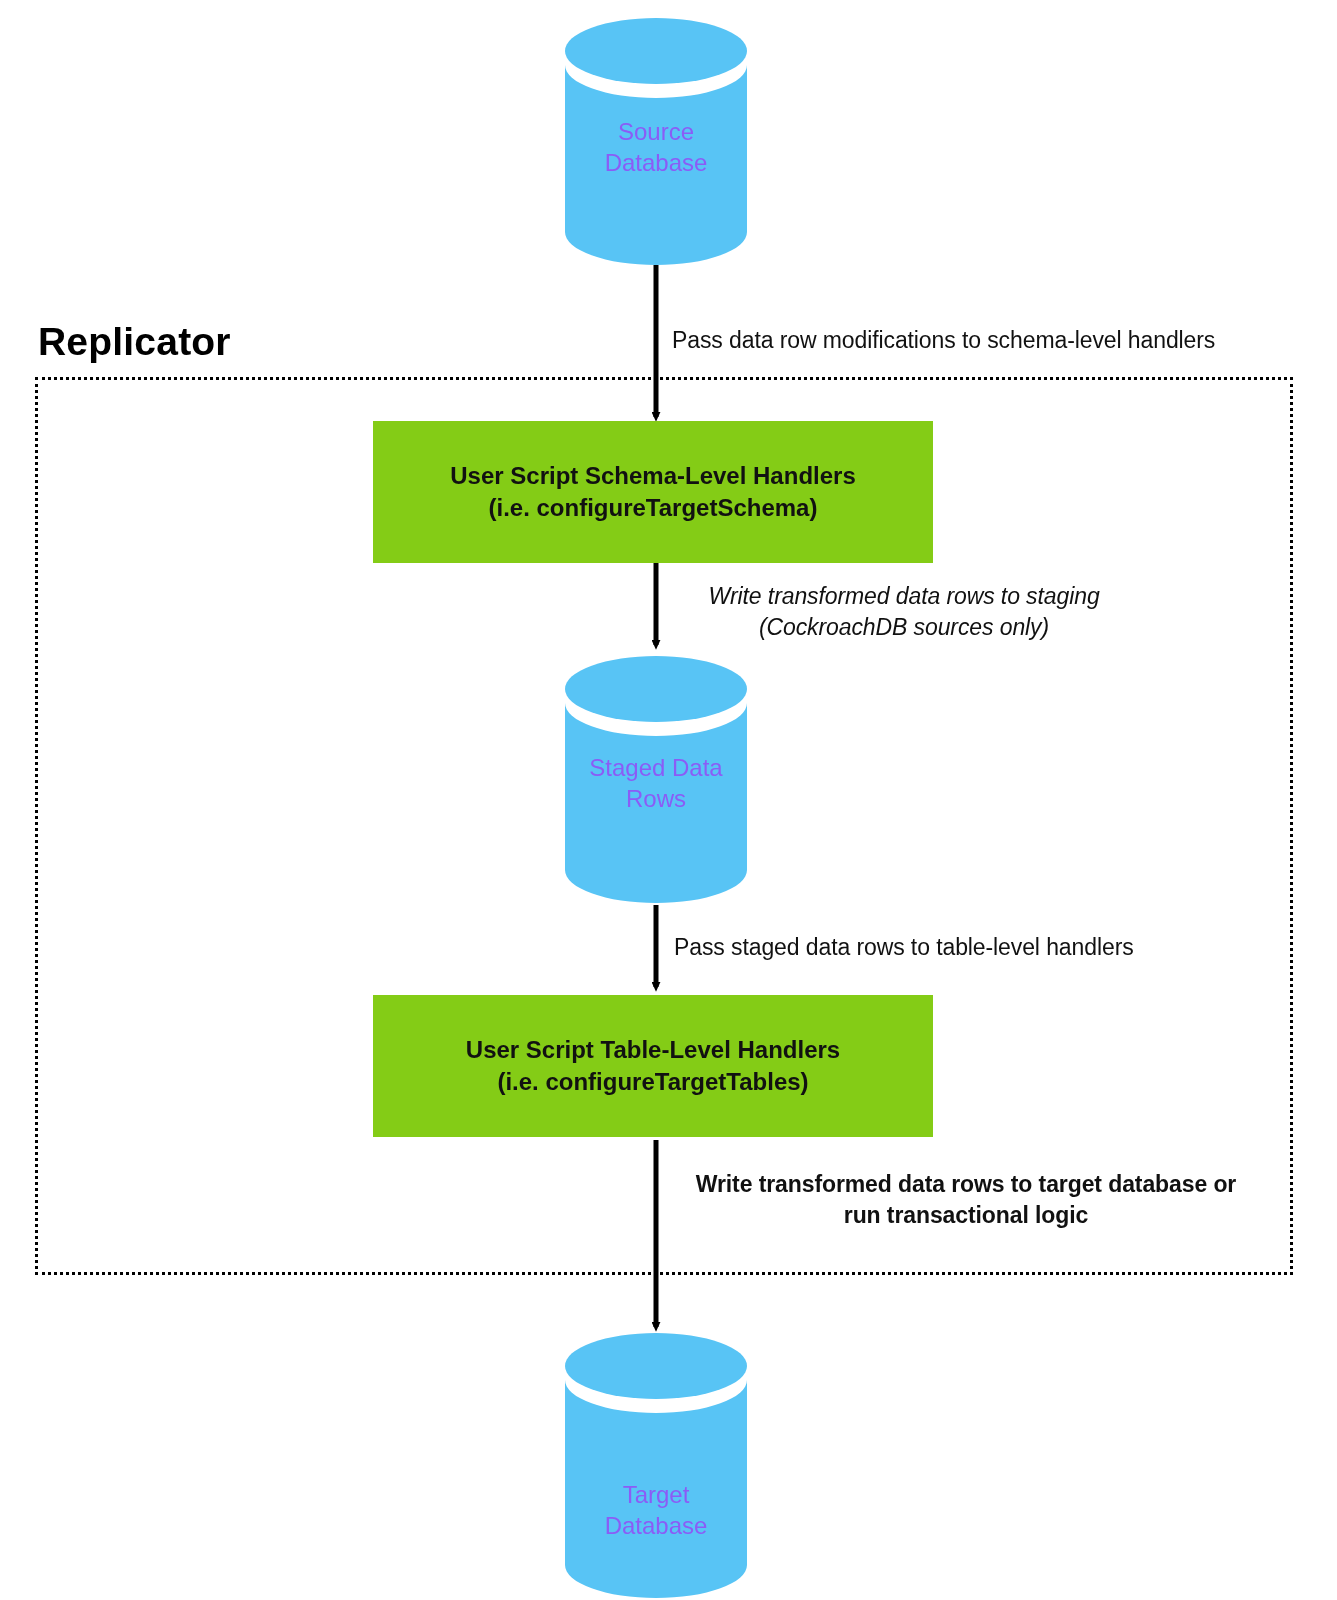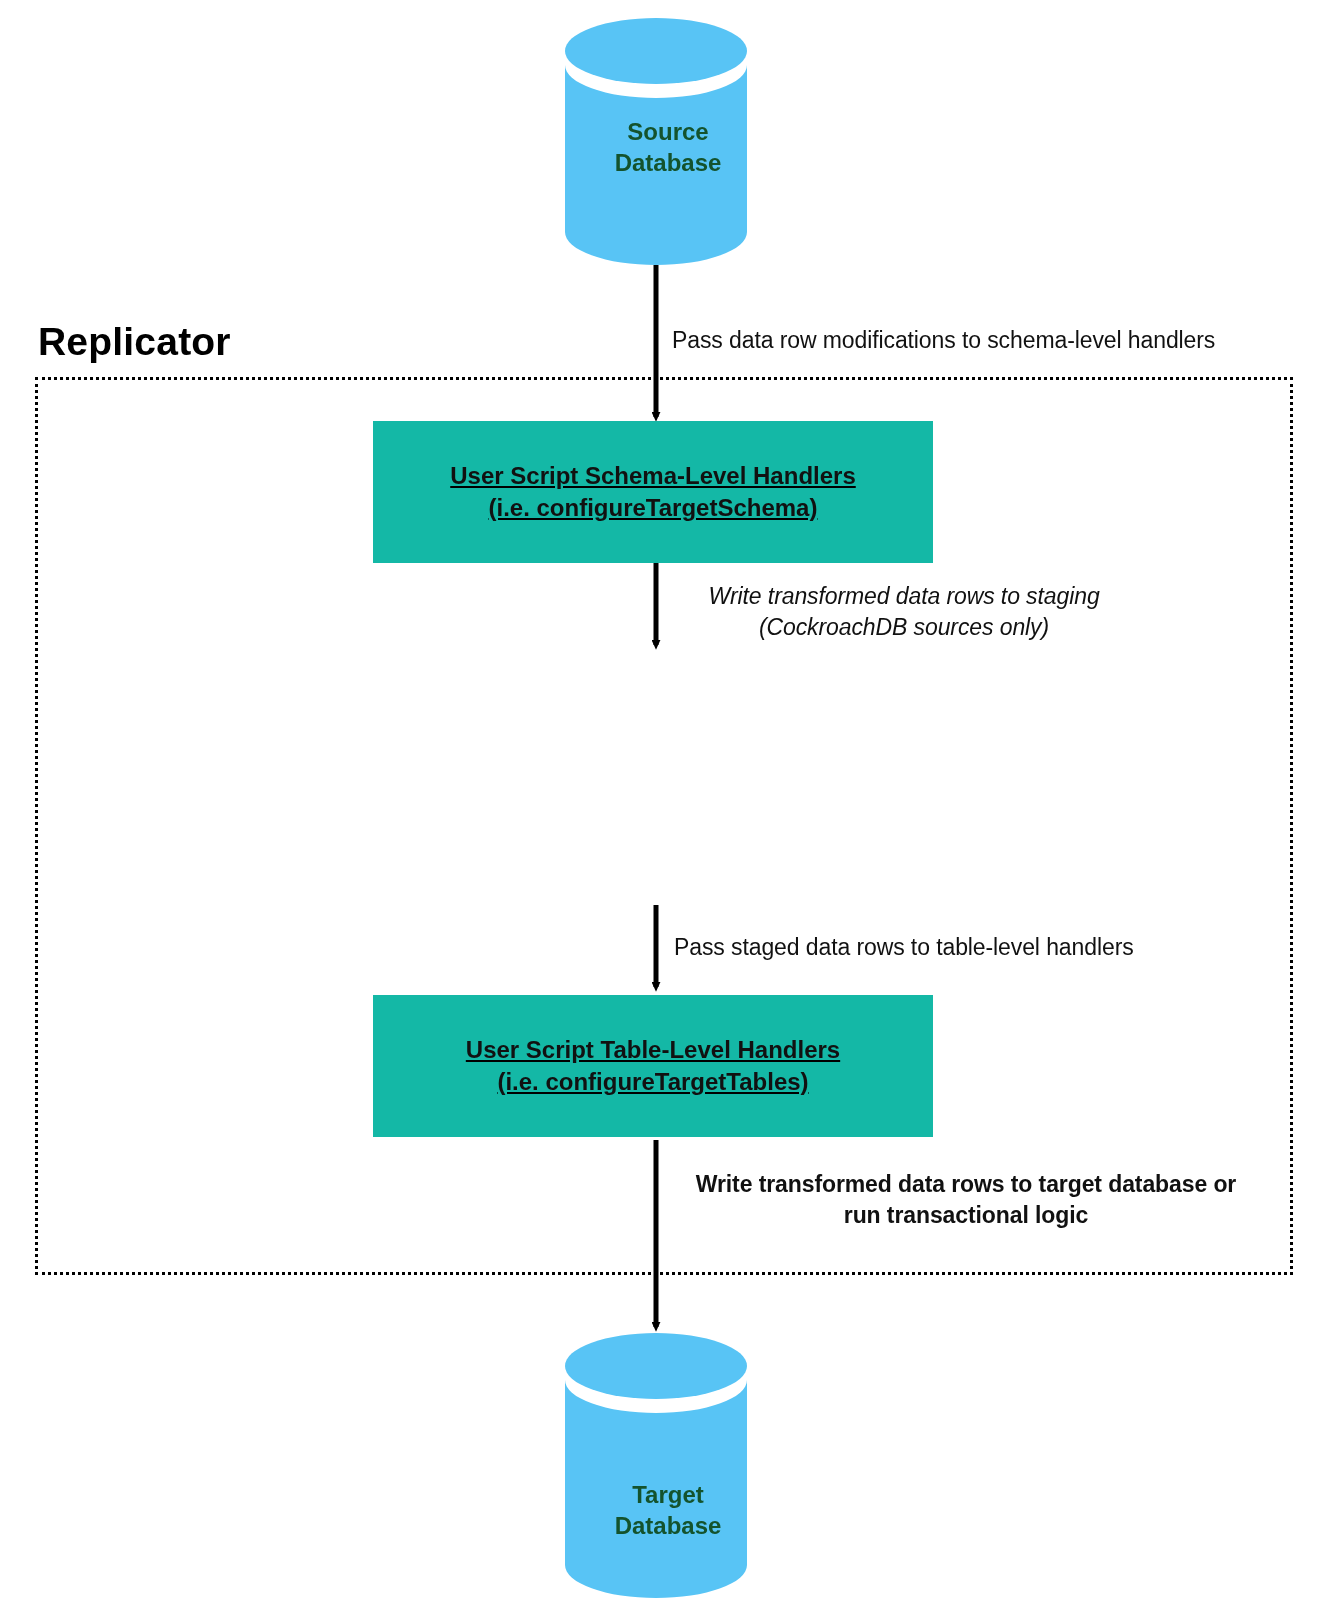--- a/index.html
+++ b/index.html
@@ -48,40 +48,39 @@
     white-space: nowrap;
   }
 
   
   .cylinder {
     position: absolute;
     width: 184px;
   }
   .cyl-label {
     position: absolute;
-    left: 12px;
+    left: 0;
     width: 100%;
     text-align: center;
     font-size: 24px;
-    font-weight: bold;
-    color: #14532d;
+    font-weight: normal;
+    color: #8b5cf6;
     line-height: 1.29;
     z-index: 3;
     pointer-events: none;
   }
 
   
   .proc-box {
     position: absolute;
-    background: #14b8a6;
+    background: #84cc16;
     display: flex;
     align-items: center;
     justify-content: center;
     text-align: center;
-    text-decoration: underline;
   }
   .proc-label {
     font-size: 24px;
     font-weight: bold;
     color: #111111;
     line-height: 1.32;
     white-space: pre-line;
   }
 
   
@@ -143,20 +142,27 @@
 
   <div class="edge-label leftal" style="left:672px; top:305px; width:640px;margin-top:20px;">Pass data row modifications to schema-level handlers</div>
 
   <div class="proc-box" style="left:373px; top:421px; width:560px; height:142px;">
     <div class="proc-label"><span>User Script Schema-Level Handlers</span><br><span>(i.e. configureTargetSchema)</span></div>
   </div>
 
   <div class="edge-label centered" style="left:676px; top:581px; width:456px;font-style:italic;">Write transformed data rows to staging
 (CockroachDB sources only)</div>
 
+  <div class="cylinder" style="left:564px; top:655px; height:250px;">
+    <svg width="184" height="250" viewBox="0 0 184 250">
+      <ellipse cx="92" cy="34" rx="91" ry="33" fill="#58c4f5"></ellipse>
+      <path d="M 1 48 L 1 215 A 91 33 0 0 0 183 215 L 183 48 A 91 33 0 0 1 1 48 z" fill="#58c4f5"></path>
+    </svg>
+    <div class="cyl-label" style="top:98px;"><span>Staged Data</span><br><span>Rows</span></div>
+  </div>
 
   <div class="edge-label leftal" style="left:674px; top:932px; width:620px;">Pass staged data rows to table-level handlers</div>
 
   <div class="proc-box" style="left:373px; top:995px; width:560px; height:142px;">
     <div class="proc-label"><span>User Script Table-Level Handlers</span><br><span>(i.e. configureTargetTables)</span></div>
   </div>
 
   <div class="edge-label centered" style="left:672px; top:1169px; width:588px;font-weight:bold;">Write transformed data rows to target database or
 run transactional logic</div>
 

